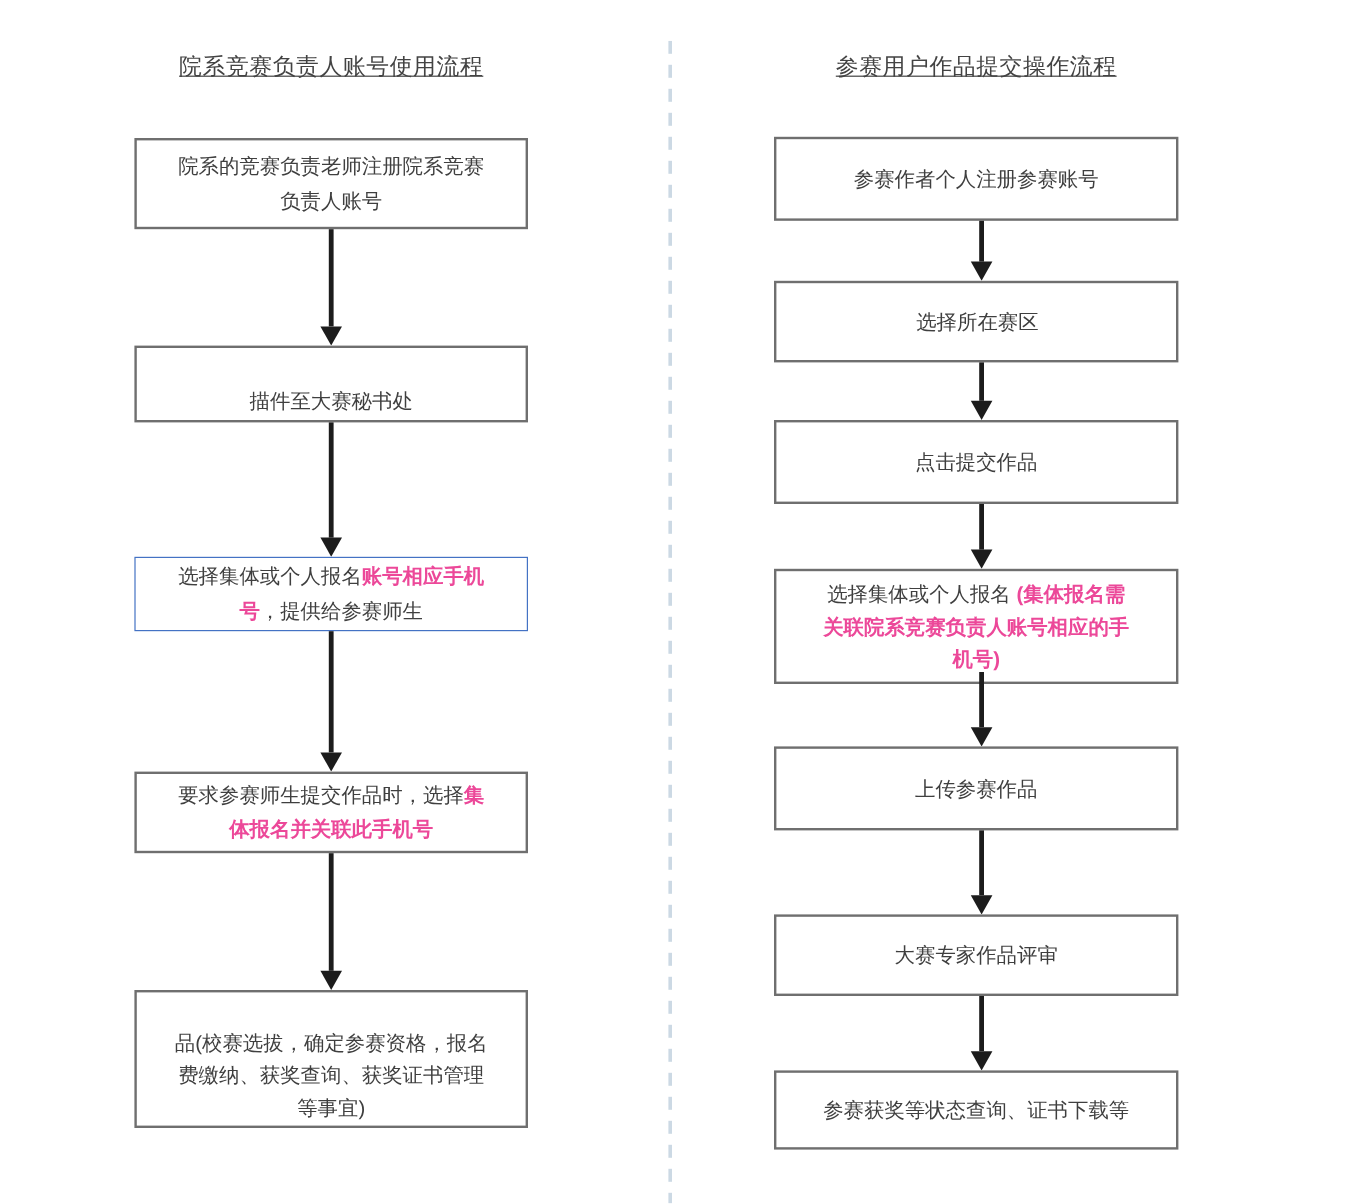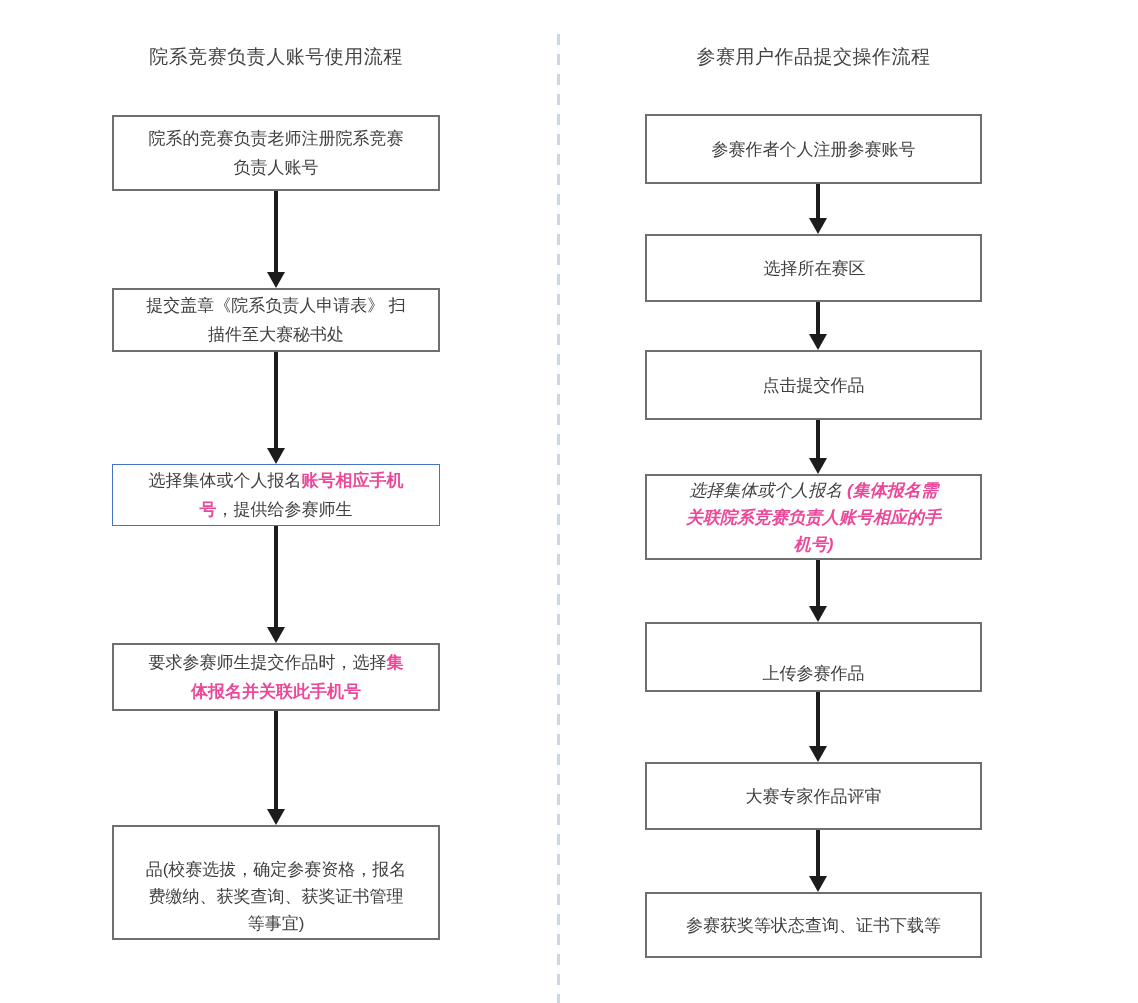--- a/index.html
+++ b/index.html
@@ -22,20 +22,21 @@
 
   
   .col-title {
     position: absolute;
     text-align: center;
     font-size: 19px;
     line-height: 26px;
     color: #434343;
     letter-spacing: 0.5px;
     white-space: nowrap;
+    text-decoration: underline;
   }
   #title-left  { left: 112px; width: 328px; top: 44px; }
   #title-right { left: 645px; width: 337px; top: 44px; }
 
   
   #divider {
     position: absolute;
     left: 557px;
     top: 34px;
     width: 3px;
@@ -110,21 +111,21 @@
   <div class="node" style="left:112px; top:115px; width:328px; height:76px;text-align:center;">
       <span class="txt"><span>院系的竞赛负责老师注册院系竞赛</span><br><span>负责人账号</span></span>
     </div>
 
   <div class="conn" style="left:267px; top:191px; height:97px;">
     <div class="stem" style="height:81px;"></div>
       <div class="head"></div>
   </div>
 
   <div class="node" style="left:112px; top:288px; width:328px; height:64px;">
-      <span class="txt"><span>提交盖章《院系负责人申请表》 扫</span><br><span>描件至大赛秘书处</span></span>
+      <span class="txt"><br><span>描件至大赛秘书处</span></span>
     </div>
 
   <div class="conn" style="left:267px; top:352px; height:112px;">
     <div class="stem" style="height:96px;"></div>
       <div class="head"></div>
   </div>
 
   <div class="node accent" style="left:112px; top:464px; width:328px; height:62px;">
       <span class="txt"><span>选择集体或个人报名</span><span class="hl">账号相应手机</span><br><span class="hl">号</span><span>，提供给参赛师生</span></span>
     </div>
@@ -167,30 +168,30 @@
 
   <div class="node" style="left:645px; top:350px; width:337px; height:70px;">
       <span class="txt"><span>点击提交作品</span></span>
     </div>
 
   <div class="conn" style="left:809px; top:420px; height:54px;">
     <div class="stem" style="height:38px;"></div>
       <div class="head"></div>
   </div>
 
-  <div class="node" style="left:645px; top:474px; width:337px; height:86px; line-height:27px;font-style:italic;">
+  <div class="node" style="left:645px; top:474px; width:337px; height:96px; line-height:27px;">
       <span class="txt"><span>选择集体或个人报名 </span><span class="hl">(集体报名需</span><br><span class="hl">关联院系竞赛负责人账号相应的手</span><br><span class="hl">机号)</span></span>
     </div>
 
   <div class="conn" style="left:809px; top:560px; height:62px;">
     <div class="stem" style="height:46px;"></div>
       <div class="head"></div>
   </div>
 
-  <div class="node" style="left:645px; top:622px; width:337px; height:70px;align-items:flex-end;">
+  <div class="node" style="left:645px; top:622px; width:337px; height:70px;">
       <span class="txt"><span>上传参赛作品</span></span>
     </div>
 
   <div class="conn" style="left:809px; top:692px; height:70px;">
     <div class="stem" style="height:54px;"></div>
       <div class="head"></div>
   </div>
 
   <div class="node" style="left:645px; top:762px; width:337px; height:68px;">
       <span class="txt"><span>大赛专家作品评审</span></span>

